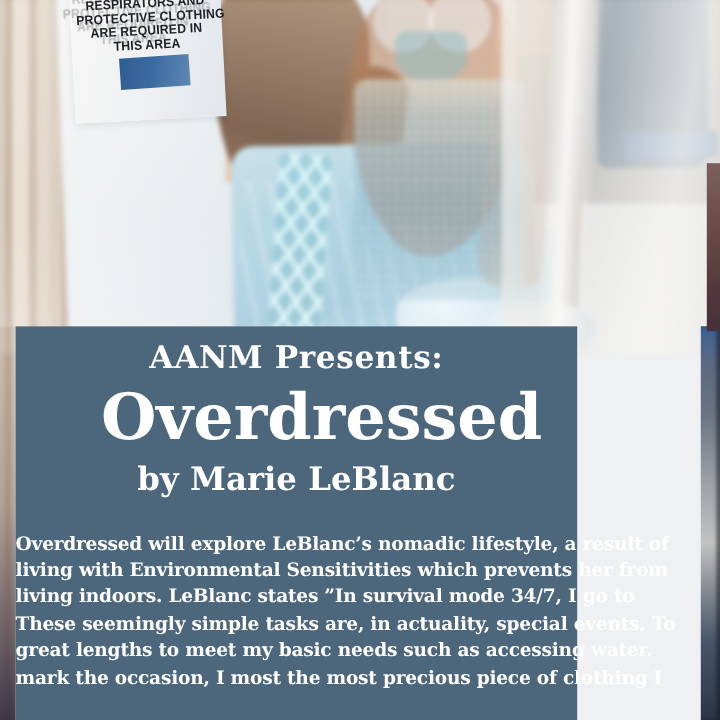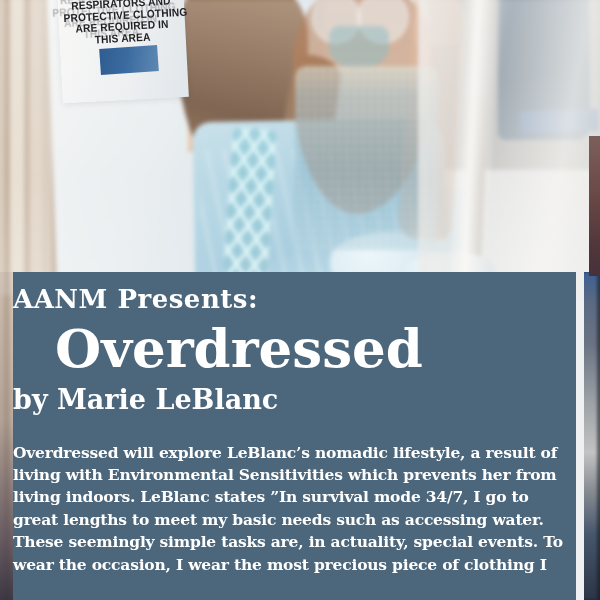--- a/index.html
+++ b/index.html
@@ -74,21 +74,21 @@
   
   .left-strip-dark{left:0;top:272px;width:13px;height:328px;
     background:linear-gradient(180deg,rgba(120,105,95,.12),rgba(110,90,85,.35) 45%,rgba(70,58,70,.75) 80%,rgba(45,40,55,.9));}
   .right-strip{left:584px;top:272px;width:16px;height:328px;
     background:linear-gradient(180deg,#3d5f93 0%,#5a6a82 9%,#6a7383 22%,#9da2a6 40%,#c2c3c2 55%,#8a8f95 66%,#47566b 80%,#2c3547 100%);
     box-shadow:inset -3px 0 3px rgba(20,22,30,.55);}
   .maroon-stripe{left:589px;top:136px;width:11px;height:140px;
     background:linear-gradient(180deg,#7c5f5b 0%,#6b4a48 40%,#53383b 75%,#46303a 100%);}
 
   
-  .panel{left:13px;top:272px;width:563px;height:328px;background:#4c667b;color:#ffffff;text-align:left;}
+  .panel{left:13px;top:272px;width:468px;height:328px;background:#4c667b;color:#ffffff;text-align:center;}
   .panel > div{position:static;}
   .presents{margin-top:13px;font-size:26px;font-weight:bold;letter-spacing:.5px;line-height:1.1;}
   .title{margin-top:8px;font-size:53px;font-weight:bold;line-height:1.0;letter-spacing:0;padding-left:42px;}
   .byline{margin-top:11px;font-size:27px;font-weight:bold;line-height:1.0;}
   .desc{margin-top:29px;font-size:15.5px;font-weight:bold;line-height:22.4px;letter-spacing:-.2px;}
   .desc div{position:static;white-space:nowrap;}
 </style>
 </head>
 <body>
 
@@ -139,19 +139,19 @@
   <div class="maroon-stripe"></div>
 
   <div class="panel">
     <div class="presents">AANM Presents:</div>
     <div class="title">Overdressed</div>
     <div class="byline">by Marie LeBlanc</div>
     <div class="desc">
       <div>Overdressed will explore LeBlanc’s nomadic lifestyle, a result of</div>
       <div>living with Environmental Sensitivities which prevents her from</div>
       <div>living indoors. LeBlanc states ”In survival mode 34/7, I go to</div>
+      <div>These seemingly simple tasks are, in actuality, special events. To</div>
       <div>great lengths to meet my basic needs such as accessing water.</div>
-      <div>These seemingly simple tasks are, in actuality, special events. To</div>
-      <div>wear the occasion, I wear the most precious piece of clothing I</div>
+      <div>mark the occasion, I most the most precious piece of clothing I</div>
     </div>
   </div>
 
 </div>
 
 </body></html>

